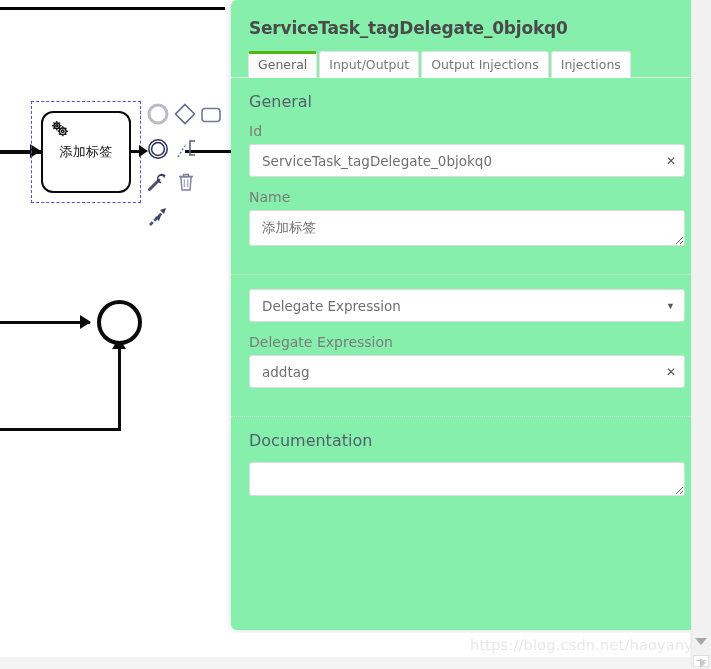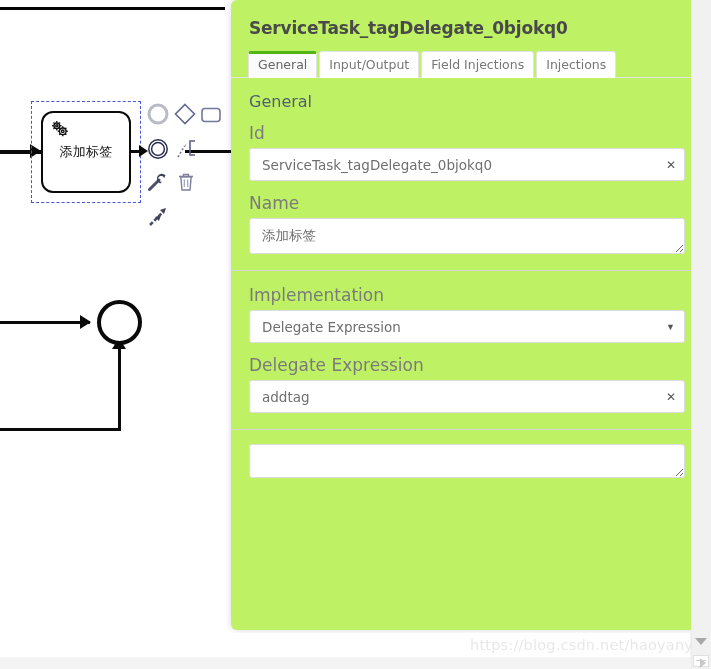--- a/index.html
+++ b/index.html
@@ -165,21 +165,21 @@
     width: 121px; height: 3px;
     background: #0a0a0a;
   }
 
   
   #panel {
     position: absolute;
     left: 231px; top: 0px;
     width: 472px;
     height: 630px;
-    background: #bef264;
+    background: #86efac;
     border-radius: 6px;
     box-shadow: 0 0 6px rgba(0,0,0,0.16);
     overflow: hidden;
     box-sizing: border-box;
   }
 
   .panel-header {
     padding: 18px 18px 0 18px;
   }
   .panel-title {
@@ -232,24 +232,24 @@
   .group:last-child { border-bottom: none; }
 
   .group-title {
     font-size: 16px;
     color: #53606e;
     margin-bottom: 12px;
     font-family: "DejaVu Sans", sans-serif;
   }
 
   .field { margin-bottom: 12px; }
-  .field:last-child { margin-bottom: 0; }
+  .field:last-child { margin-bottom: 12px; }
 
   .field-label {
-    font-size: 17px;
+    font-size: 14px;
     color: #7b7b7b;
     margin-bottom: 5px;
     font-family: "DejaVu Sans", sans-serif;
   }
 
   .input-wrap { position: relative; }
 
   .text-input {
     width: 100%;
     box-sizing: border-box;
@@ -490,21 +490,21 @@
 
   <div id="panel">
 
     <div class="panel-header">
       <div class="panel-title">ServiceTask_tagDelegate_0bjokq0</div>
     </div>
 
     <div class="tabs">
       <div class="tab active">General</div>
       <div class="tab">Input/Output</div>
-      <div class="tab">Field Injections</div>
+      <div class="tab">Output Injections</div>
       <div class="tab">Injections</div>
     </div>
 
     <div class="panel-body">
 
       <div class="group">
         <div class="group-title">General</div>
 
         <div class="field">
           <div class="field-label">Id</div>
@@ -516,37 +516,37 @@
 
         <div class="field">
           <div class="field-label">Name</div>
           <textarea class="ta-input" style="">添加标签</textarea>
         </div>
       </div>
 
       <div class="group">
 
         <div class="field">
-          <div class="field-label">Implementation</div>
           <div class="select-wrap">
             <input class="select-input" type="text" readonly="" value="Delegate Expression" style="">
             <span class="caret">▼</span>
           </div>
         </div>
 
         <div class="field">
           <div class="field-label">Delegate Expression</div>
           <div class="input-wrap">
             <input class="text-input" type="text" value="addtag" style="">
             <button class="clear-btn">✕</button>
           </div>
         </div>
       </div>
 
       <div class="group">
+        <div class="group-title">Documentation</div>
 
         <div class="field">
           <textarea class="ta-input empty" style=""></textarea>
         </div>
       </div>
 
     </div>
   </div>
 
   <div class="bottom-strip"></div>

